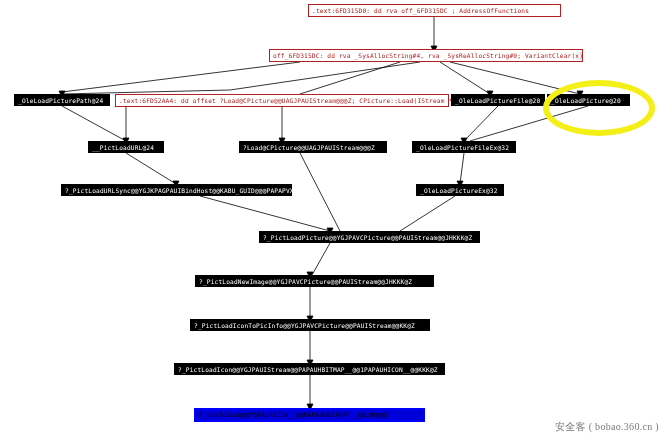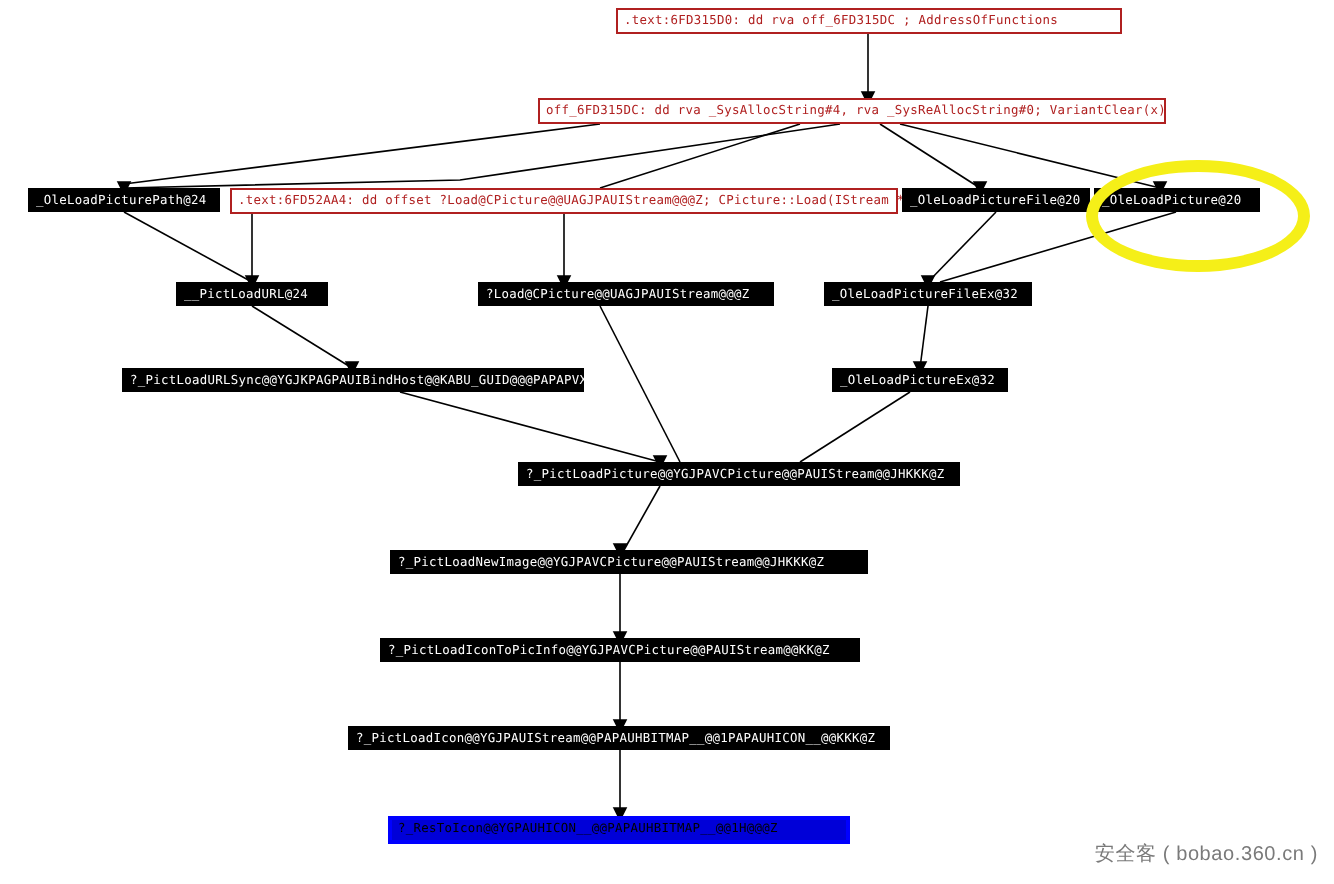--- a/index.html
+++ b/index.html
@@ -41,21 +41,21 @@
   .hl-ellipse{
     position:absolute;
     border:6px solid #f5ef18;
     border-radius:50%;
     background:transparent;
   }
   .watermark{
     position:absolute;
     right:8px;
     bottom:8px;
-    font-family:Liberation Sans, sans-serif;
+    font-family:Liberation Serif, serif;
     font-size:10px;
     color:#7a7a7a;
     letter-spacing:0.3px;
   }
 </style>
 </head>
 <body>
 
 <div id="graph">
 

